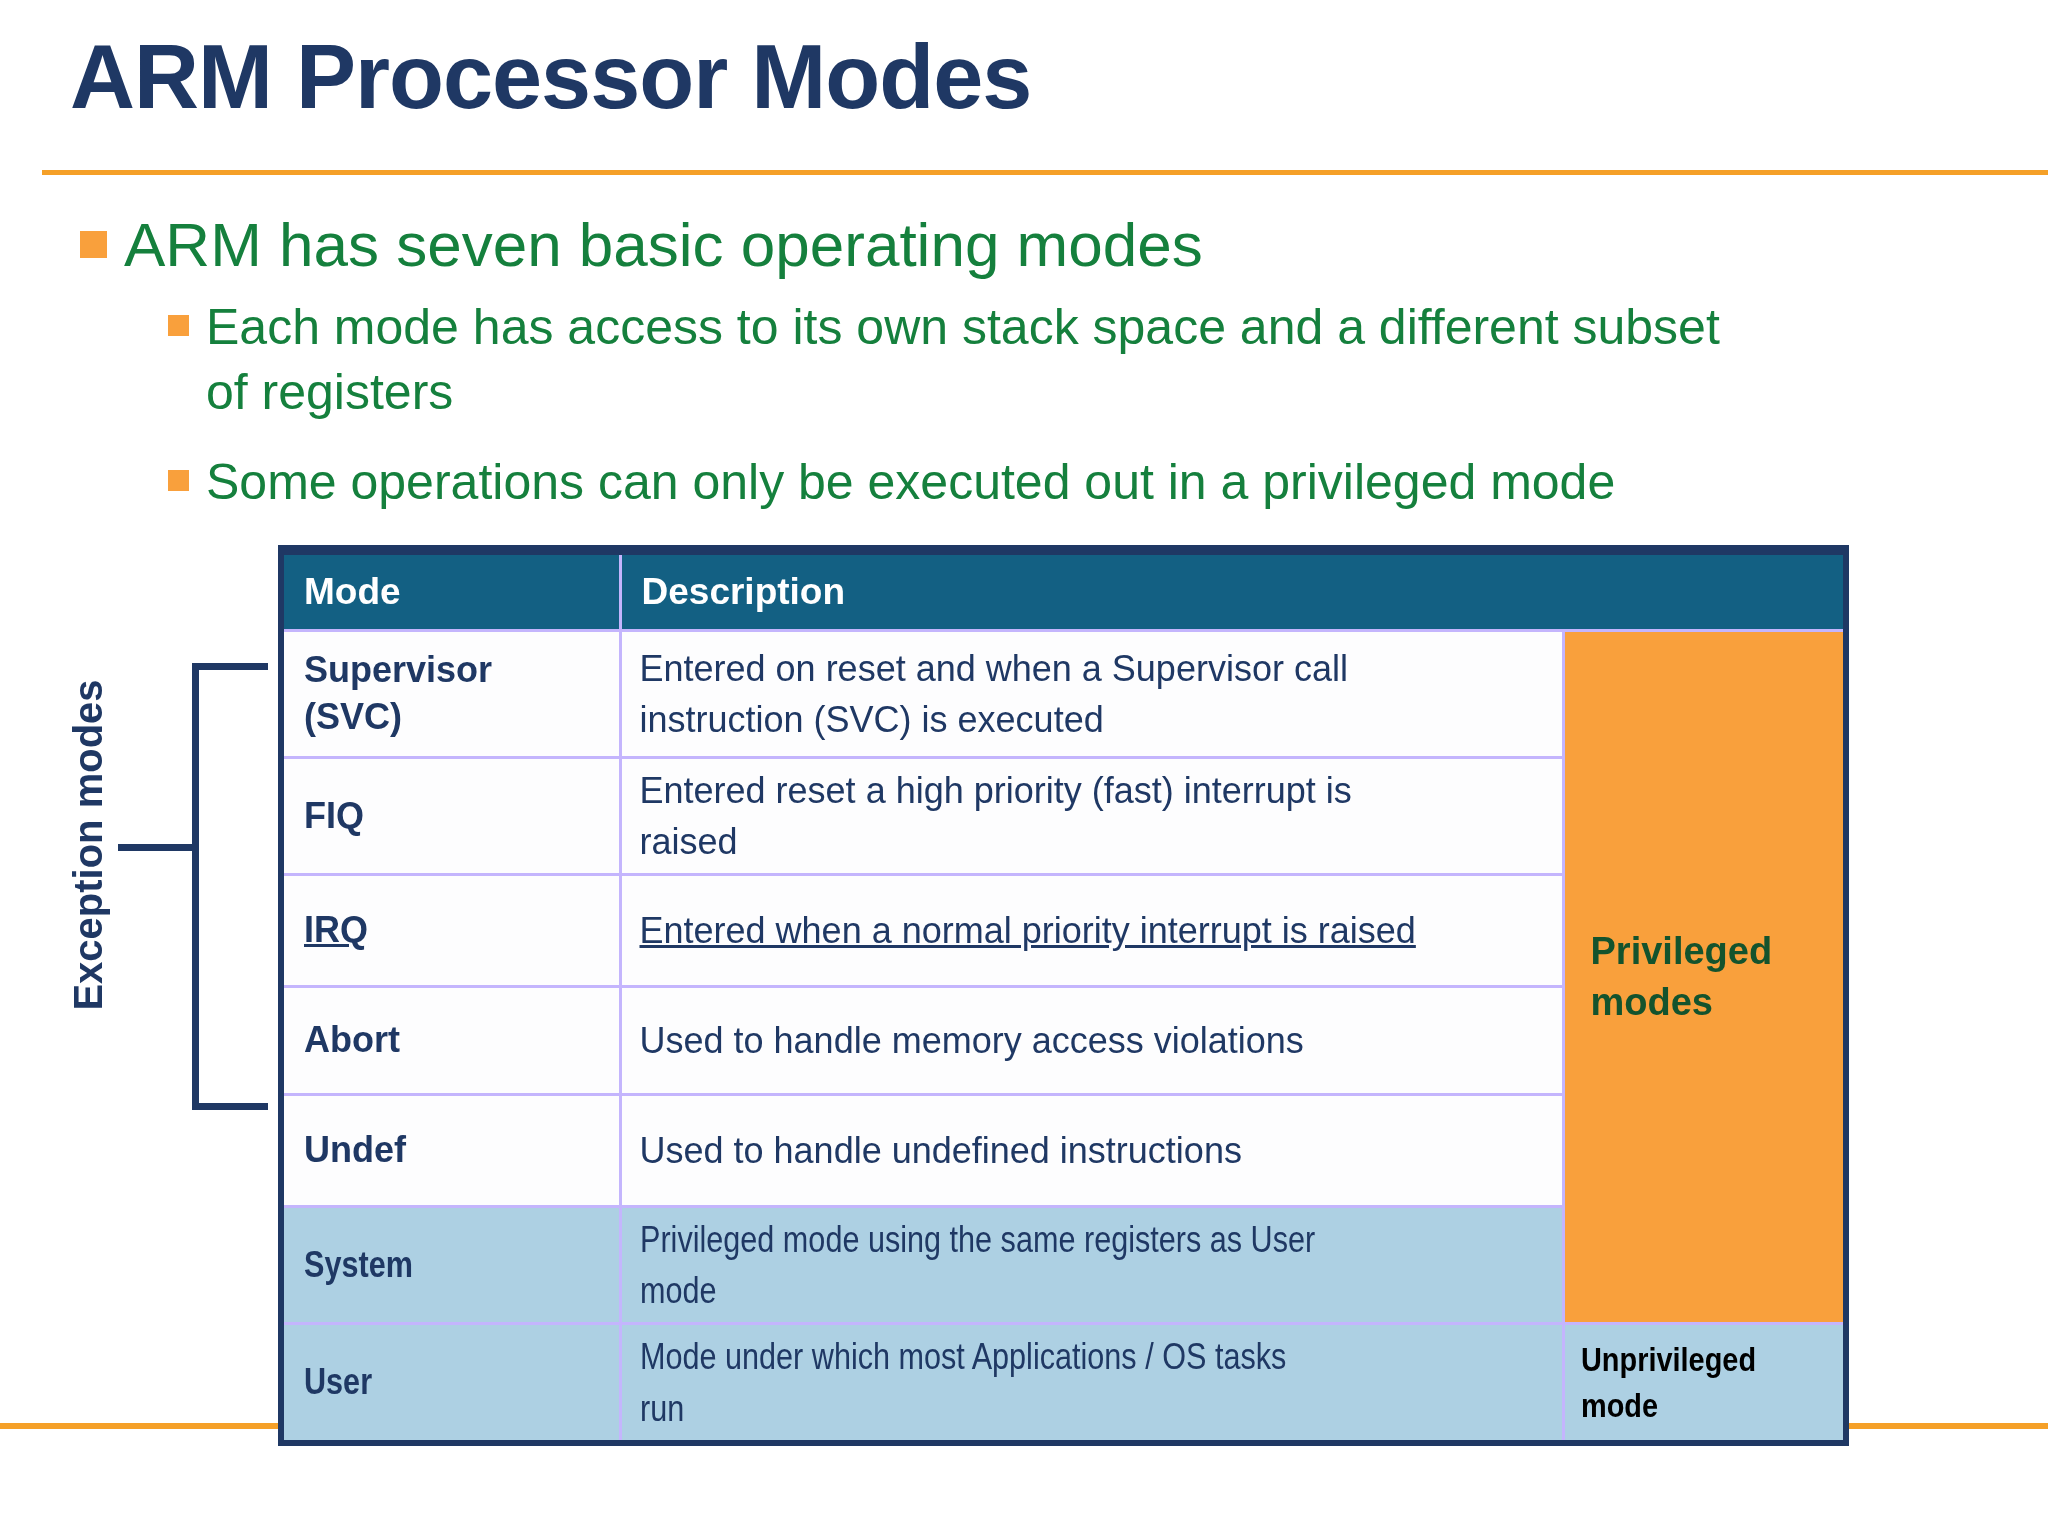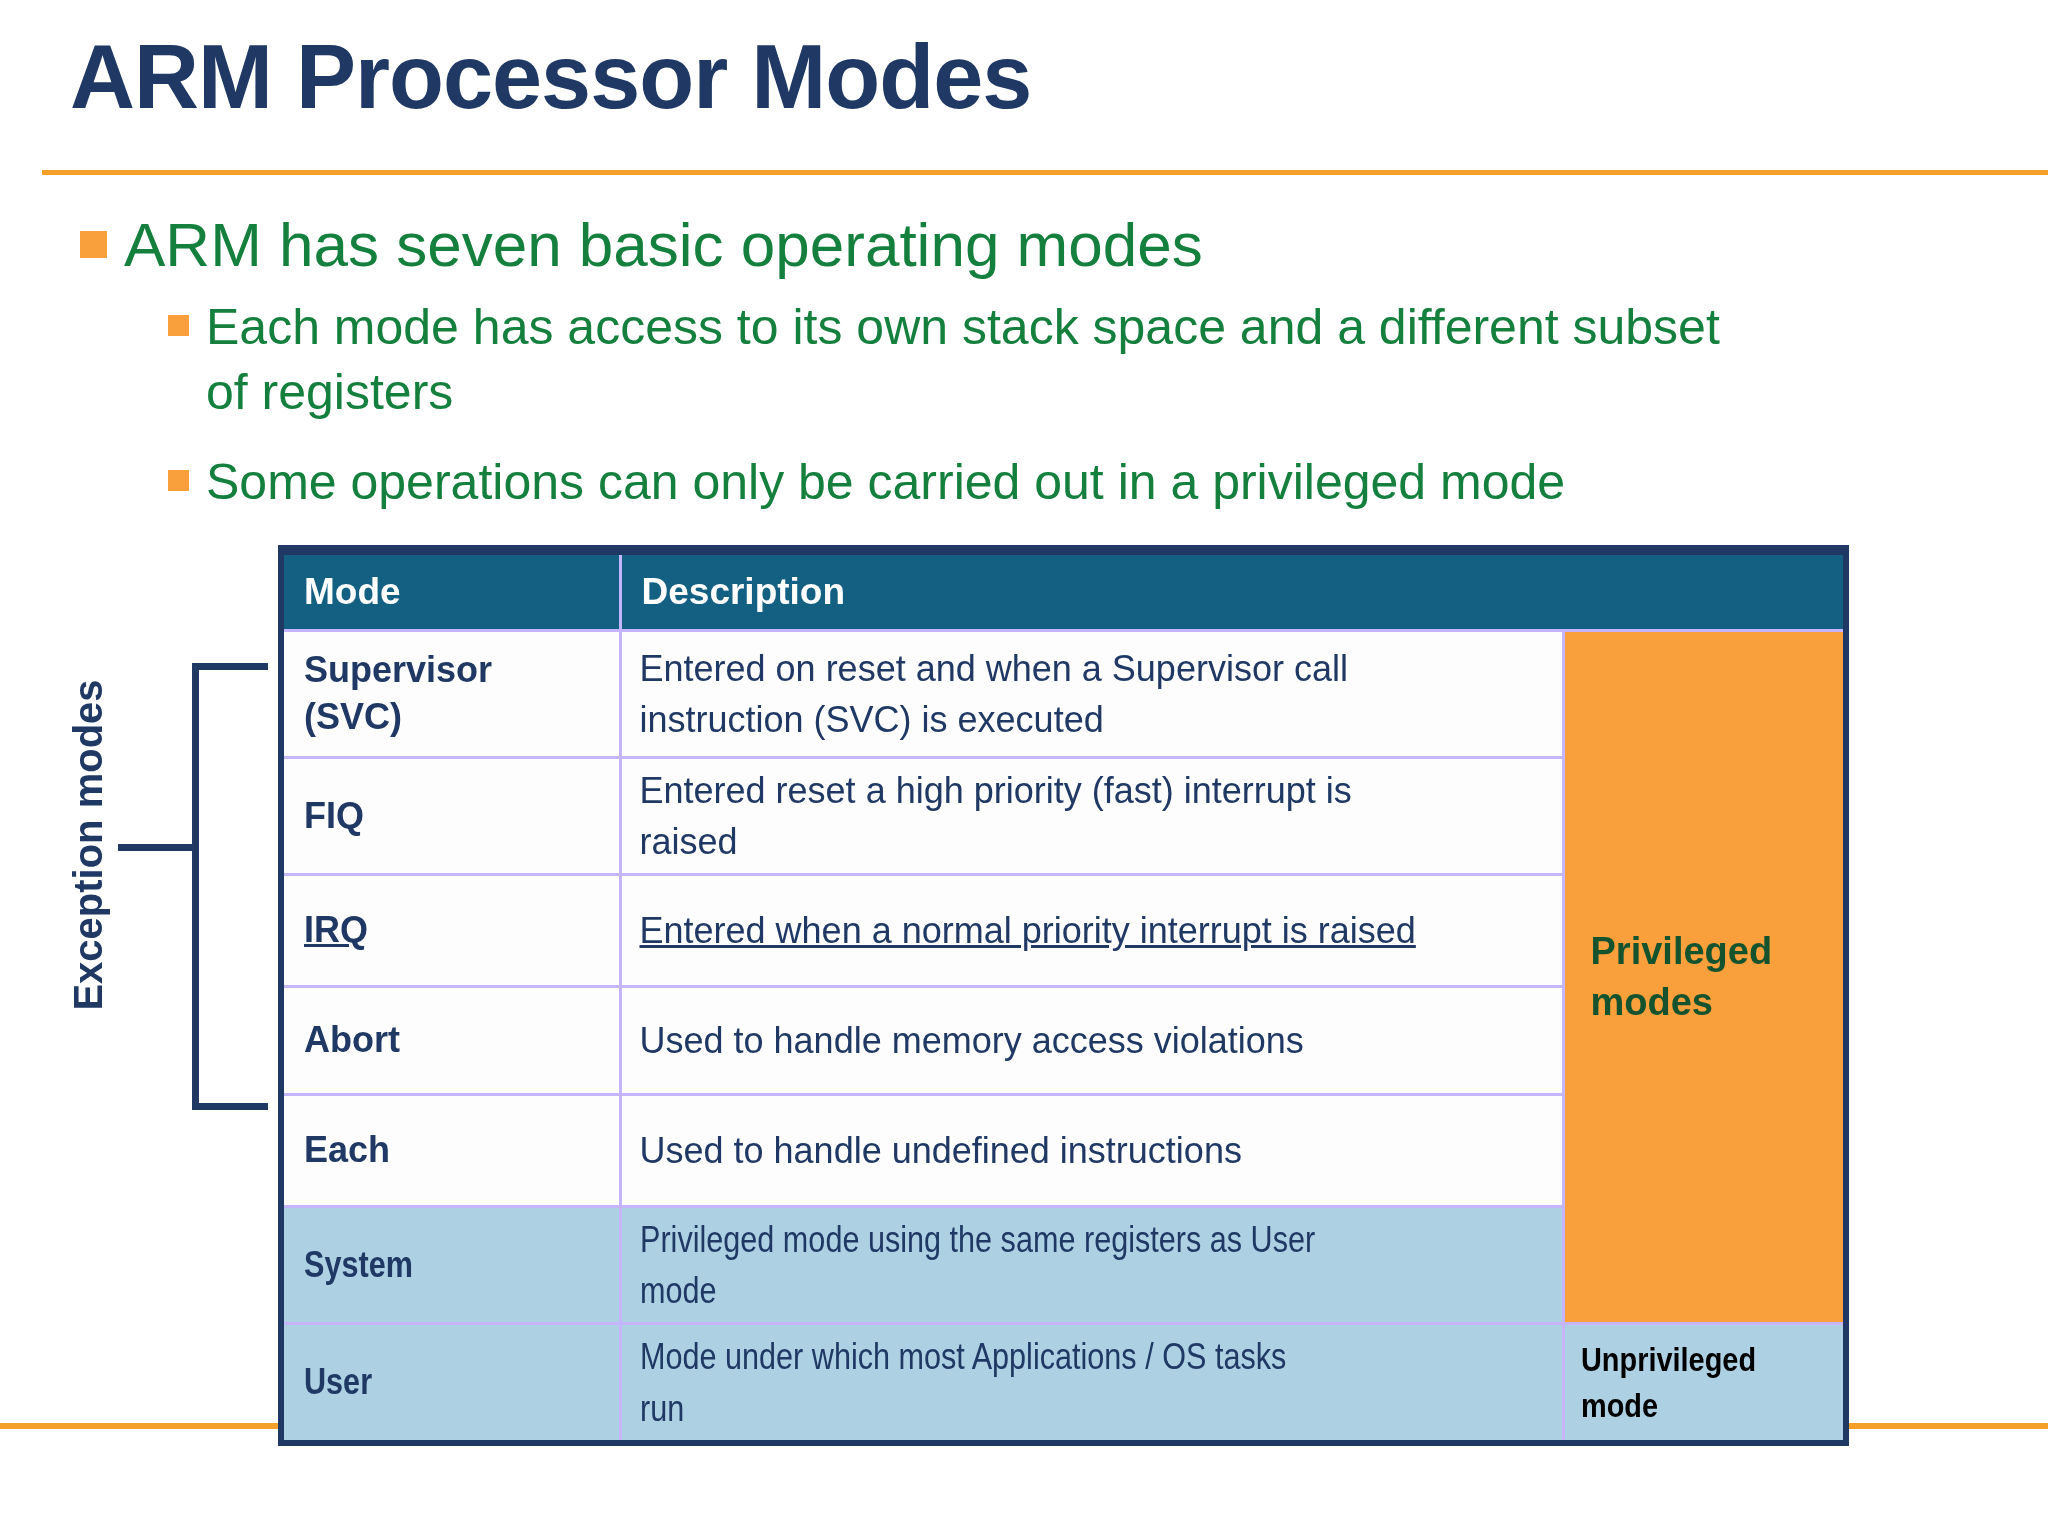--- a/index.html
+++ b/index.html
@@ -107,21 +107,21 @@
   </div>
 
   <div class="bullet-row sub-bullet sub-1">
     <span class="sq"></span>
     <span class="pre">Each mode has access to its own stack space and a different subset
 of registers</span>
   </div>
 
   <div class="bullet-row sub-bullet sub-2">
     <span class="sq"></span>
-    <span class="pre">Some operations can only be carried out in a privileged mode</span>
+    <span class="pre">Some operations can only be executed out in a privileged mode</span>
   </div>
 
   <div class="bkt bkt-vert"></div>
   <div class="bkt bkt-top"></div>
   <div class="bkt bkt-bottom"></div>
   <div class="bkt bkt-stem"></div>
   <div class="exception-label">Exception modes</div>
 
   <table class="modes-table">
     <colgroup>
@@ -149,21 +149,21 @@
     </tr>
     <tr class="r3">
       <td class="mode">IRQ</td>
       <td class="desc">Entered when a normal priority interrupt is raised</td>
     </tr>
     <tr class="r4">
       <td class="mode">Abort</td>
       <td class="desc">Used to handle memory access violations</td>
     </tr>
     <tr class="r5">
-      <td class="mode">Each</td>
+      <td class="mode">Undef</td>
       <td class="desc">Used to handle undefined instructions</td>
     </tr>
     <tr class="r6 blue">
       <td class="mode"><span class="narrow">System</span></td>
       <td class="desc"><span class="narrow">Privileged mode using the same registers as User
 mode</span></td>
     </tr>
     <tr class="r7 blue">
       <td class="mode"><span class="narrow">User</span></td>
       <td class="desc"><span class="narrow">Mode under which most Applications / OS tasks

